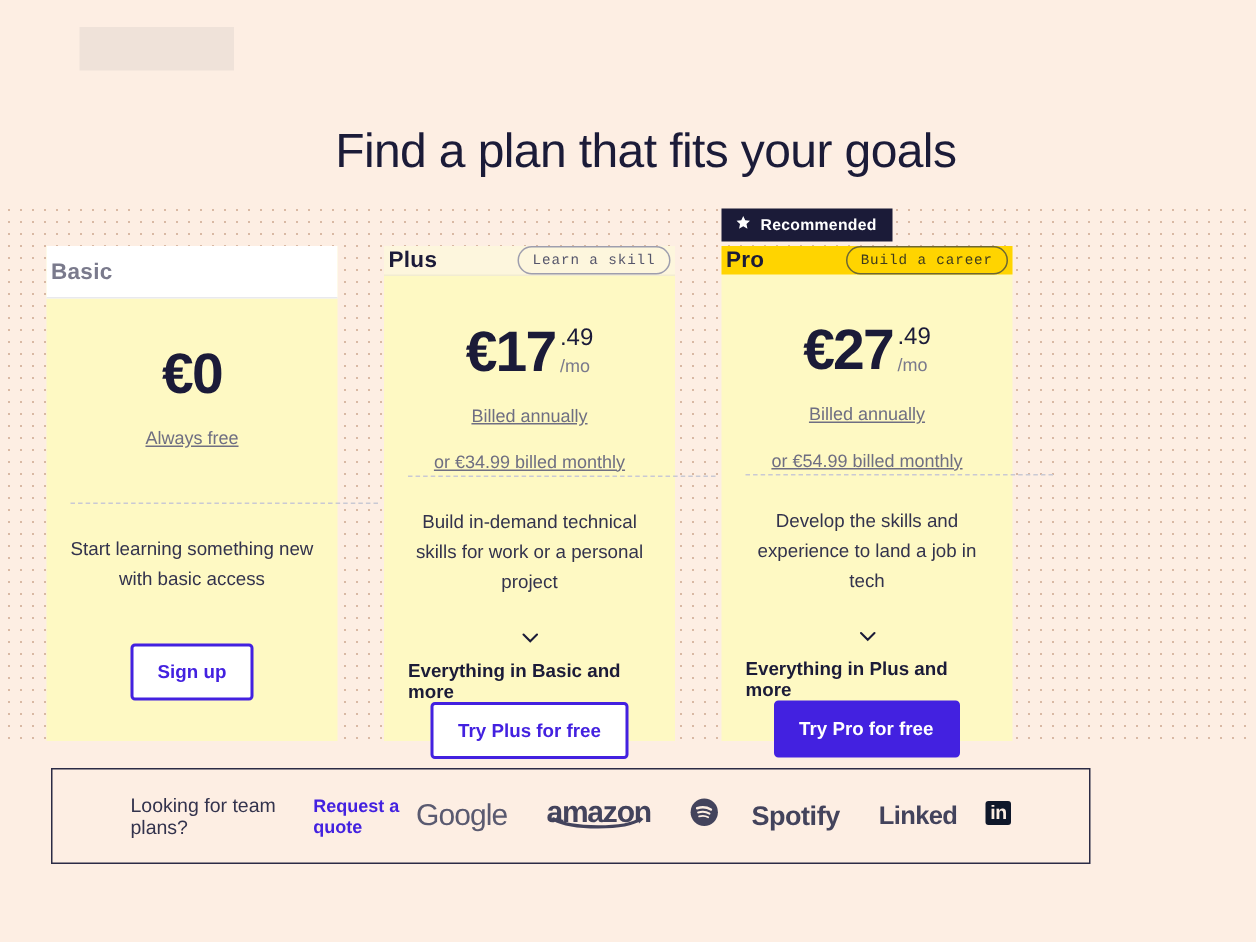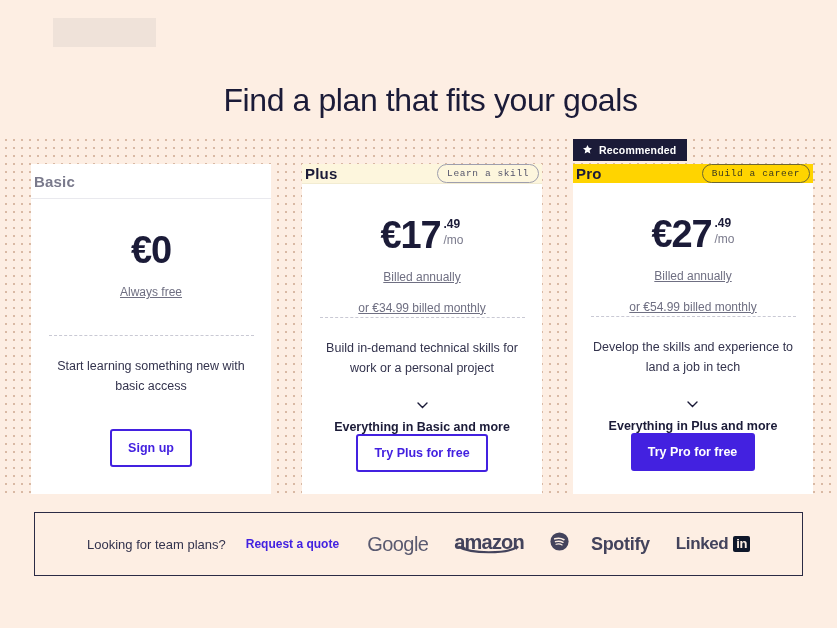--- a/index.html
+++ b/index.html
@@ -58,22 +58,22 @@
     position: absolute;
     left: 31px;
     top: 164px;
     width: 782px;
     height: 330px;
     display: flex;
     gap: 31px;
   }
 
   .card {
-    width: 240px;
-    background: #ffffff;
+    width: 194px;
+    background: #fef9c3;
     display: flex;
     flex-direction: column;
     position: relative;
   }
 
   .card-head {
     height: 35px;
     display: flex;
     align-items: center;
     padding: 0 3px;
@@ -145,22 +145,22 @@
     color: #1b1b38;
   }
   .price-side {
     display: flex;
     flex-direction: column;
     align-items: flex-start;
     margin-left: 3px;
     padding-top: 2px;
   }
   .price-cents {
-    font-size: 12px;
-    font-weight: bold;
+    font-size: 16px;
+    font-weight: normal;
     color: #1b1b38;
     line-height: 1;
   }
   .price-per {
     font-size: 12px;
     color: #7a7a8c;
     margin-top: 4px;
     line-height: 1;
   }
 
@@ -227,21 +227,21 @@
   }
 
   
   .price-block { display: flex; flex-direction: column; align-items: center; width: 100%; }
 
   
   .footer {
     position: absolute;
     left: 34px;
     top: 512px;
-    width: 769px;
+    width: 693px;
     height: 64px;
     border: 1.5px solid #2b2b45;
     background: #fdeee3;
     display: flex;
     align-items: center;
     padding: 0 52px 0 52px;
   }
   .footer-text {
     font-size: 13px;
     color: #33334d;
@@ -282,22 +282,22 @@
     display: flex;
     align-items: center;
     gap: 22px;
     font-size: 18px;
     font-weight: bold;
     color: #43435c;
     letter-spacing: -0.3px;
   }
   .logo-linkedin {
     display: flex;
-    align-items: center;
-    gap: 5px;
+    align-items: flex-start;
+    gap: 19px;
     font-size: 17px;
     font-weight: bold;
     color: #43435c;
     letter-spacing: -0.4px;
   }
   .in-box {
     background: #0f172a;
     color: #fdeee3;
     font-size: 13px;
     font-weight: bold;

